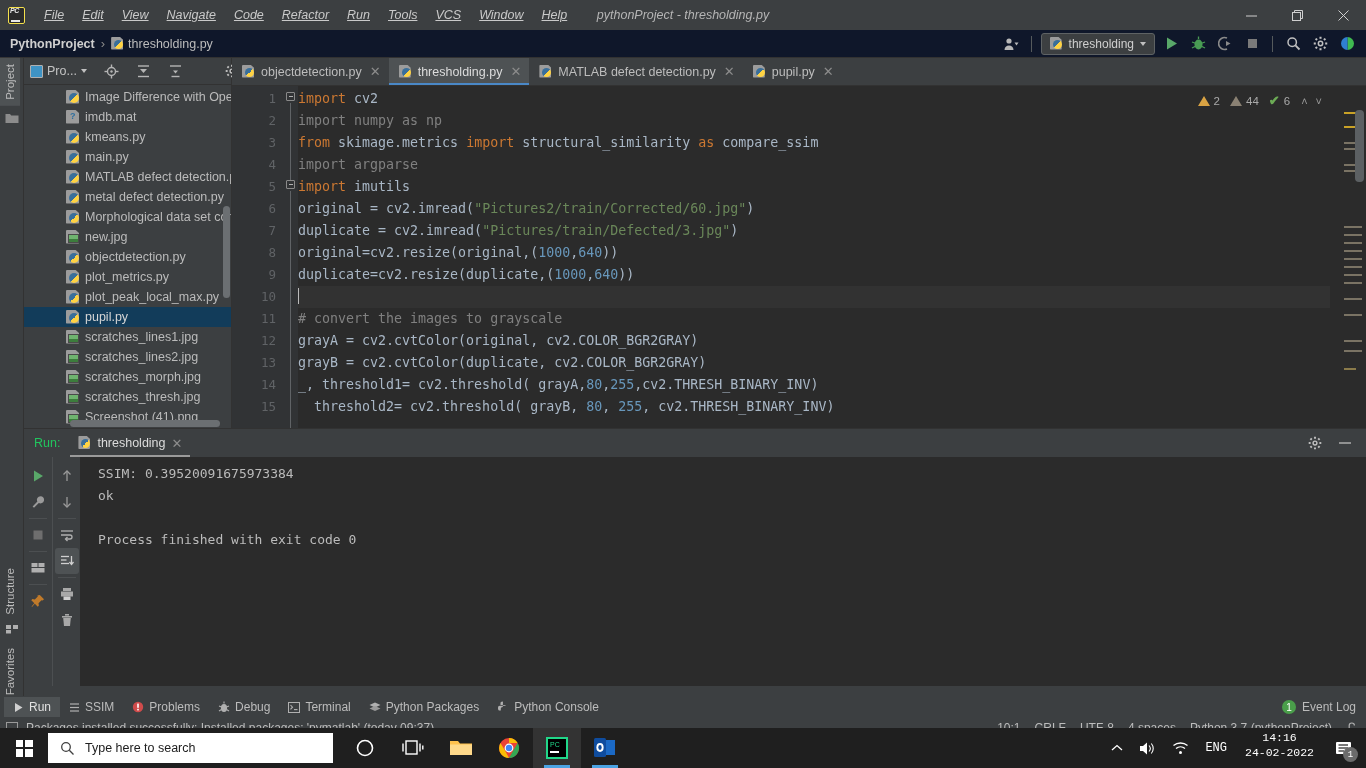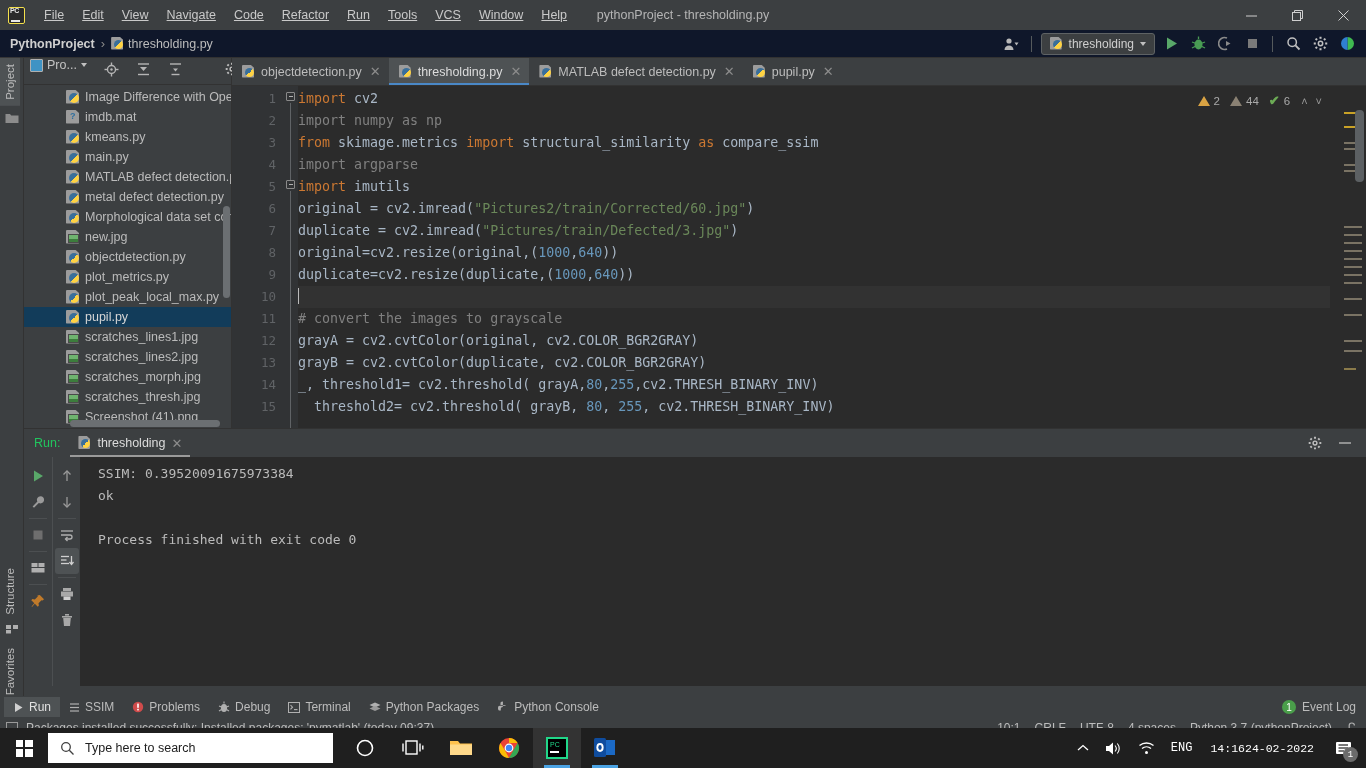--- a/index.html
+++ b/index.html
@@ -10,21 +10,21 @@
     font-family: "Liberation Sans", sans-serif;
     font-size: 12px;
     color: #bbbbbb;
     -webkit-font-smoothing: antialiased;
   }
   .app { position: relative; width: 1366px; height: 768px; }
 
   
   .titlebar {
     position: absolute; top: 0; left: 0; width: 1366px; height: 30px;
-    background: #3c3f41; display: flex; align-items: center;
+    background: #3c3f41; display: flex; align-items: center; font-style: italic;
   }
   .pc-logo {
     width: 17px; height: 17px; margin-left: 8px; margin-right: 10px;
     border: 1.5px solid #f4e04d; border-radius: 2px; background: #2b2b2b;
     position: relative; flex: none;
   }
   .pc-logo::after {
     content: "PC"; position: absolute; top: -1px; left: 1px;
     font-size: 7px; color: #e8e8e8; font-family: "Liberation Sans", sans-serif;
     letter-spacing: -0.3px; font-weight: bold;
@@ -88,21 +88,21 @@
   .vtab.sel { background: #4e5254; }
   .strip-top { position: absolute; top: 0; left: 0; width: 24px; }
   .strip-bot { position: absolute; bottom: 0; left: 0; width: 24px; }
 
   
   .project-panel {
     position: absolute; left: 24px; top: 58px; width: 208px; height: 370px;
     background: #3c3f41; border-right: 1px solid #323232;
   }
   .pp-toolbar {
-    height: 27px; display: flex; align-items: flex-start; gap: 17px; padding-left: 6px;
+    height: 27px; display: flex; align-items: center; gap: 17px; padding-left: 6px;
     border-bottom: 1px solid #323232;
   }
   .pp-title { display: flex; align-items: center; gap: 4px; font-size: 12.5px; color: #c3c3c3; }
   .sq-icon {
     width: 13px; height: 13px; border: 1.5px solid #b0b0b0; background: #3f93c4; border-radius: 1px;
   }
   .tri-down {
     width: 0; height: 0; border-left: 3.5px solid transparent; border-right: 3.5px solid transparent;
     border-top: 4px solid #c0c0c0;
   }
@@ -330,21 +330,21 @@
   .tb-icon.active { background: #333333; }
   .tb-icon .underline {
     position: absolute; bottom: 0; left: 11px; width: 26px; height: 3px; background: #4ba3e3;
   }
   .tray {
     margin-left: auto; display: flex; align-items: center; gap: 0; color: #ffffff;
     font-size: 12px; padding-right: 4px; font-family: Liberation Mono, monospace;
   }
   .tray-item { padding: 0 8px; display: flex; align-items: center; justify-content: center; height: 40px; }
   .clock {
-    display: flex; align-items: center; justify-content: flex-end;
+    display: flex; flex-direction: column; align-items: center; justify-content: flex-end;
     height: 40px; padding: 8px 10px; font-size: 11.5px; line-height: 15px; color: #fff;
   }
   .notif {
     width: 38px; height: 40px; display: flex; align-items: center; justify-content: center; position: relative;
   }
   .notif-badge {
     position: absolute; right: 4px; bottom: 6px; width: 15px; height: 15px; border-radius: 50%;
     background: #6b6b6b; color: #fff; font-size: 9px; display: flex; align-items: center;
     justify-content: center;
   }

